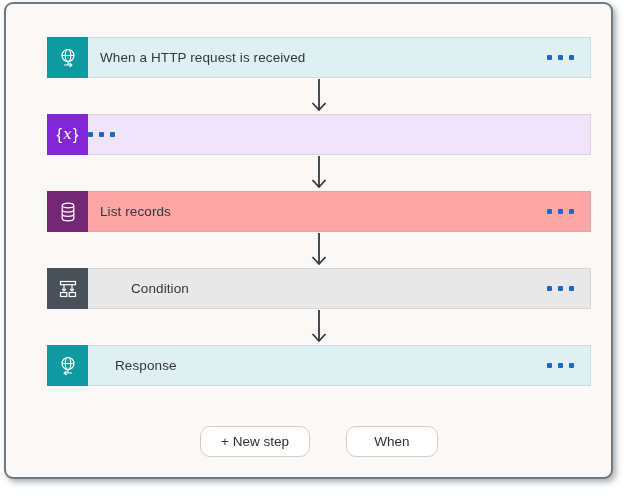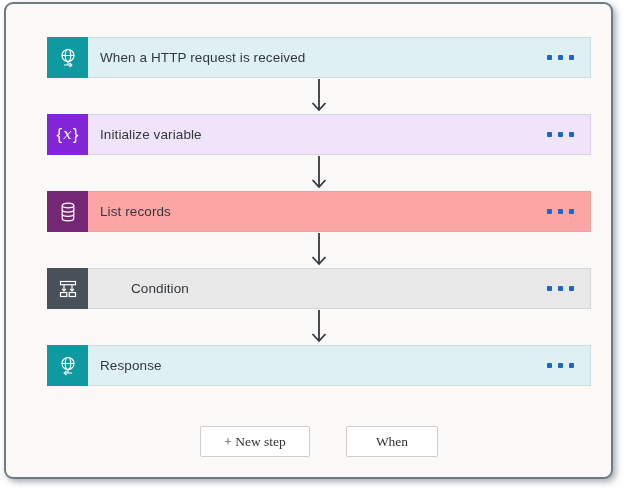--- a/index.html
+++ b/index.html
@@ -13,21 +13,21 @@
   .tile{width:41px;height:41px;flex:0 0 41px;display:flex;align-items:center;justify-content:center;
     margin:-1px 0 -1px -1px;}
   .tile svg{display:block;}
   .step-label{flex:1;padding-left:12px;font-size:13.5px;color:#33383d;letter-spacing:.1px;
     white-space:nowrap;overflow:hidden;}
   .menu{display:flex;gap:6px;padding-right:16px;align-items:center;cursor:pointer;}
   .dot{width:5px;height:5px;border-radius:1px;}
   .connector{width:544px;height:36px;display:flex;justify-content:center;align-items:center;}
   .footer{width:544px;display:flex;justify-content:center;gap:36px;margin-top:40px;}
   .btn{height:31px;background:#ffffff;border:1px solid #d0cecd;color:#323130;font-size:13.5px;
-    font-family:Liberation Serif, serif;padding:0 16px;cursor:pointer;border-radius:2px;}
+    font-family:Liberation Sans, sans-serif;padding:0 16px;cursor:pointer;border-radius:10px;}
   .btn-new{min-width:110px;}
   .btn-save{min-width:92px;}
   .vx{color:#fff;font-size:16px;display:flex;align-items:center;line-height:1;}
   .vx .brace{font-size:17px;font-weight:400;}
   .vx .x{font-family:"DejaVu Serif",serif;font-style:italic;font-size:15px;padding:0 1px;}
 </style>
 </head>
 <body>
 
 <div class="frame">
@@ -60,21 +60,20 @@
     </div>
 
     <div class="step" style="background: rgb(239, 228, 250);">
       <div class="tile" style="background: rgb(131, 38, 216);">
         <span class="vx">
             <span class="brace">{</span>
             <span class="x">x</span>
             <span class="brace">}</span>
           </span>
       </div>
-      <div class="step-label">Initialize variable</div>
       <div class="menu">
         <span class="dot" style="background: rgb(27, 102, 201);"></span>
           <span class="dot" style="background: rgb(27, 102, 201);"></span>
           <span class="dot" style="background: rgb(27, 102, 201);"></span>
       </div>
     </div>
 
     <div class="connector">
       <svg width="18" height="34" viewBox="0 0 18 34" fill="none" stroke="#33383d" stroke-width="1.8">
         <line x1="9" y1="0" x2="9" y2="30"></line>
@@ -126,21 +125,21 @@
       </div>
     </div>
 
     <div class="connector">
       <svg width="18" height="34" viewBox="0 0 18 34" fill="none" stroke="#33383d" stroke-width="1.8">
         <line x1="9" y1="0" x2="9" y2="30"></line>
           <polyline points="2.5,24 9,31 15.5,24"></polyline>
       </svg>
     </div>
 
-    <div class="step" style="background: rgb(223, 240, 242);">
+    <div class="step" style="background: rgb(223, 240, 242); gap: 15px;">
       <div class="tile" style="background: rgb(15, 154, 162);">
         <svg width="24" height="24" viewBox="0 0 24 24" fill="none" stroke="#ffffff" stroke-width="1.2">
           <circle cx="12" cy="9.5" r="6"></circle>
           <ellipse cx="12" cy="9.5" rx="2.7" ry="6"></ellipse>
           <line x1="6.2" y1="9.5" x2="17.8" y2="9.5"></line>
           <line x1="12" y1="15.5" x2="12" y2="19"></line>
           <line x1="8.5" y1="19" x2="16" y2="19"></line>
           <polyline points="10.5,17 8.2,19 10.5,21"></polyline>
         </svg>
       </div>

